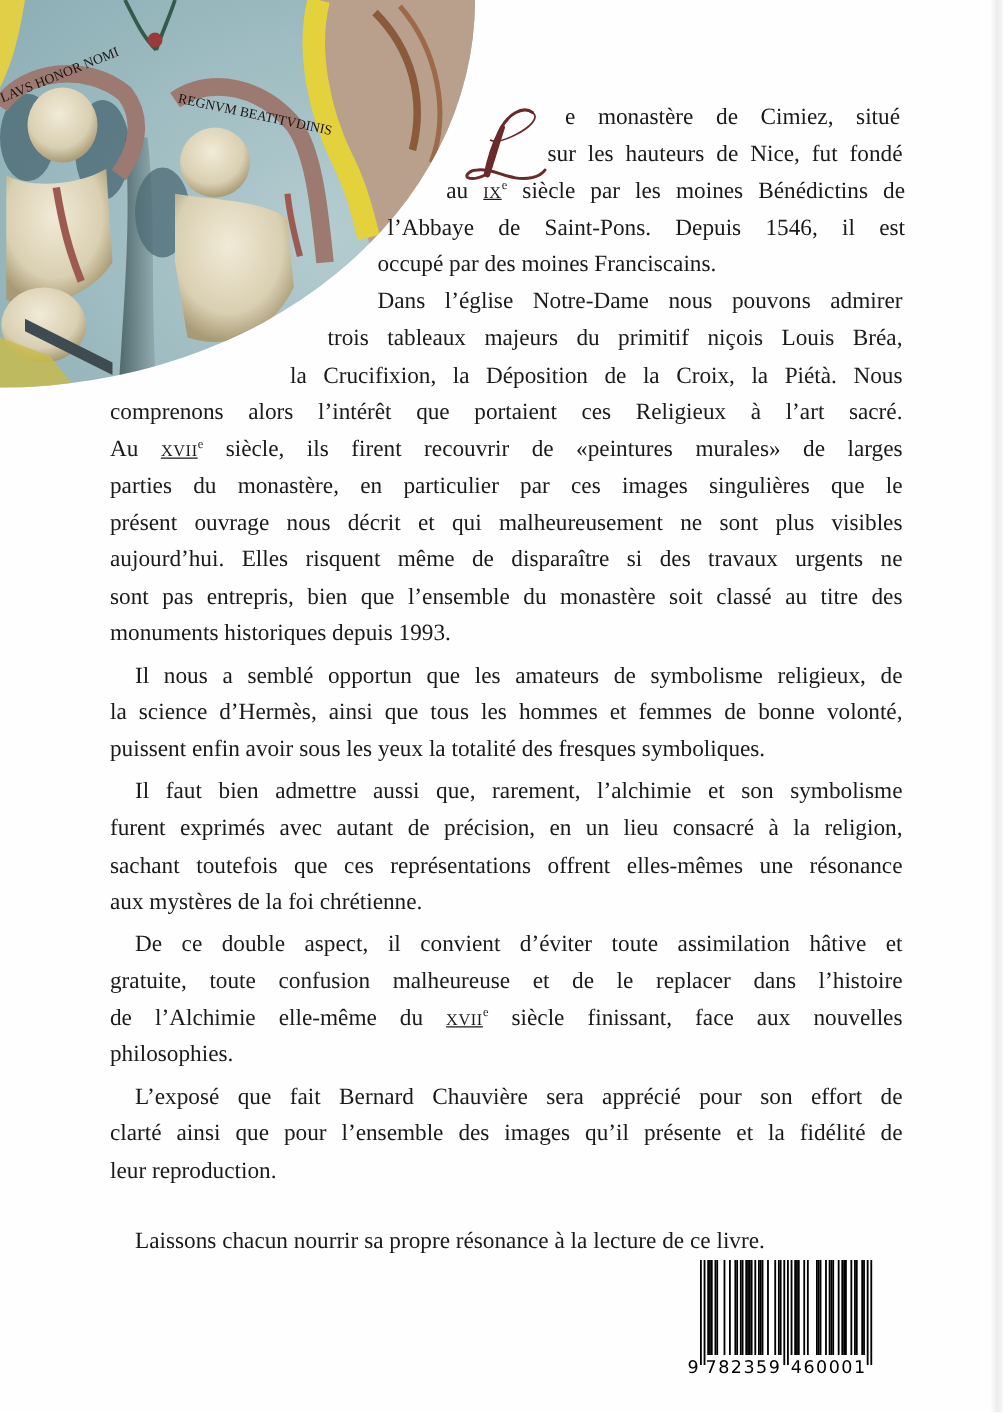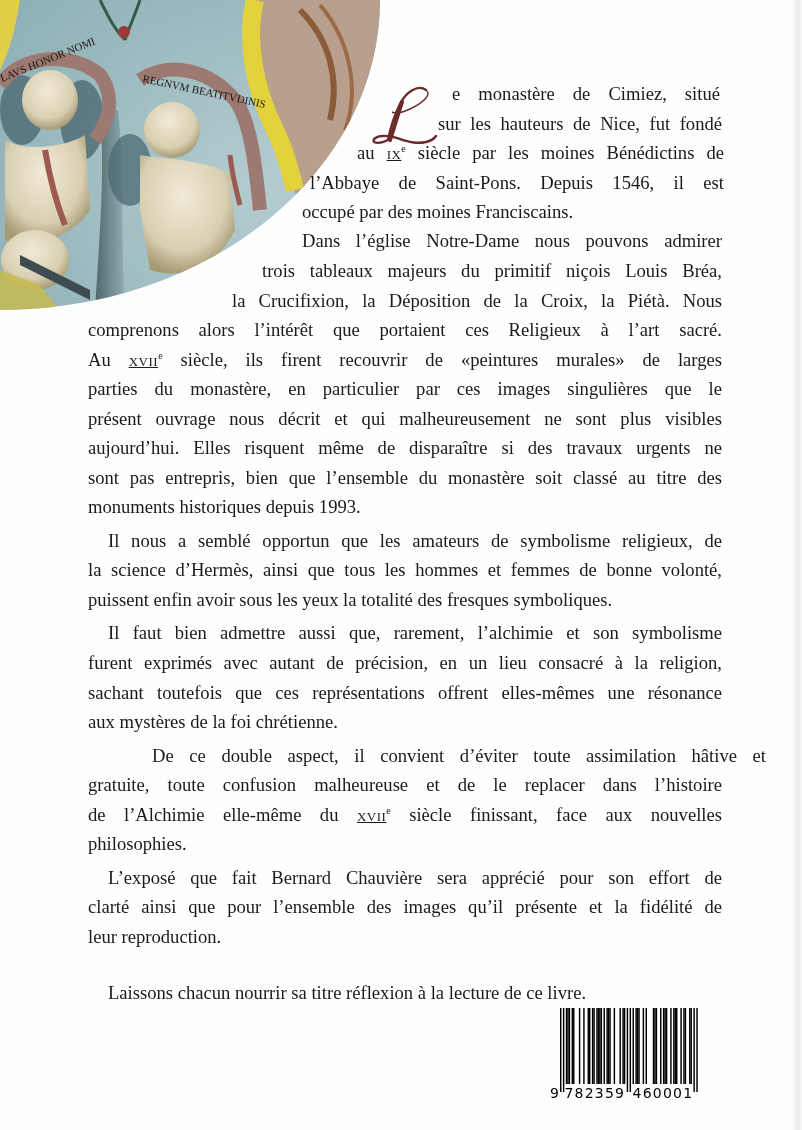--- a/index.html
+++ b/index.html
@@ -162,28 +162,28 @@
     <div class="line j" style="left: 88px; width: 634px; top: 433px; white-space: normal;">aujourd’hui. Elles risquent même de disparaître si des travaux urgents ne</div>
     <div class="line j" style="left: 88px; width: 634px; top: 463px; white-space: normal;">sont pas entrepris, bien que l’ensemble du monastère soit classé au titre des</div>
     <div class="line" style="left: 88px; width: 312px; top: 492px;">monuments historiques depuis 1993.</div>
     <div class="line j" style="left: 108px; width: 614px; top: 526px; white-space: normal;">Il nous a semblé opportun que les amateurs de symbolisme religieux, de</div>
     <div class="line j" style="left: 88px; width: 634px; top: 555px; white-space: normal;">la science d’Hermès, ainsi que tous les hommes et femmes de bonne volonté,</div>
     <div class="line" style="left: 88px; width: 612px; top: 585px;">puissent enfin avoir sous les yeux la totalité des fresques symboliques.</div>
     <div class="line j" style="left: 108px; width: 614px; top: 618px; white-space: normal;">Il faut bien admettre aussi que, rarement, l’alchimie et son symbolisme</div>
     <div class="line j" style="left: 88px; width: 634px; top: 648px; white-space: normal;">furent exprimés avec autant de précision, en un lieu consacré à la religion,</div>
     <div class="line j" style="left: 88px; width: 634px; top: 678px; white-space: normal;">sachant toutefois que ces représentations offrent elles-mêmes une résonance</div>
     <div class="line" style="left: 88px; width: 312px; top: 707px;">aux mystères de la foi chrétienne.</div>
-    <div class="line j" style="left: 108px; width: 614px; top: 741px; white-space: normal; margin-left: 44px;">De ce double aspect, il convient d’éviter toute assimilation hâtive et</div>
+    <div class="line j" style="left: 108px; width: 614px; top: 741px; white-space: normal;">De ce double aspect, il convient d’éviter toute assimilation hâtive et</div>
     <div class="line j" style="left: 88px; width: 634px; top: 770px; white-space: normal;">gratuite, toute confusion malheureuse et de le replacer dans l’histoire</div>
     <div class="line j" style="left: 88px; width: 634px; top: 800px; white-space: normal;">de l’Alchimie elle-même du <span class="small-caps">xvii</span><sup class="e">e</sup> siècle finissant, face aux nouvelles</div>
     <div class="line" style="left: 88px; width: 162px; top: 829px;">philosophies.</div>
     <div class="line j" style="left: 108px; width: 614px; top: 863px; white-space: normal;">L’exposé que fait Bernard Chauvière sera apprécié pour son effort de</div>
     <div class="line j" style="left: 88px; width: 634px; top: 892px; white-space: normal;">clarté ainsi que pour l’ensemble des images qu’il présente et la fidélité de</div>
     <div class="line" style="left: 88px; width: 212px; top: 922px;">leur reproduction.</div>
-    <div class="line" style="left: 108px; width: 614px; top: 978px;">Laissons chacun nourrir sa titre réflexion à la lecture de ce livre.</div>
+    <div class="line" style="left: 108px; width: 614px; top: 978px;">Laissons chacun nourrir sa propre résonance à la lecture de ce livre.</div>
   </div>
 
 <div class="isbn">
 </div>
 
 <svg class="barcode" viewBox="0 0 160 94" id="barcode">
     <rect x="12" y="2" width="1.45" height="84" fill="#000"></rect>
     <rect x="14.9" y="2" width="1.45" height="84" fill="#000"></rect>
     <rect x="17.8" y="2" width="1.45" height="76" fill="#000"></rect>
     <rect x="19.25" y="2" width="1.45" height="76" fill="#000"></rect>

